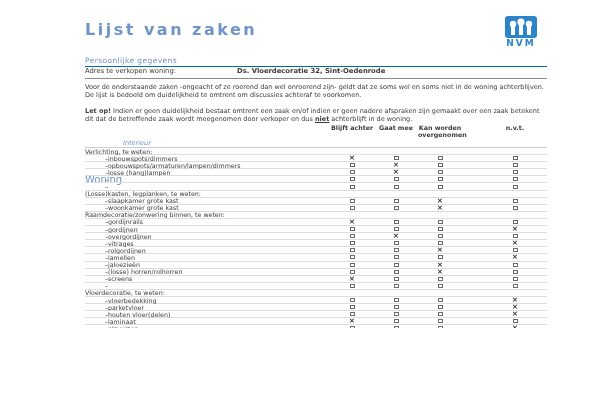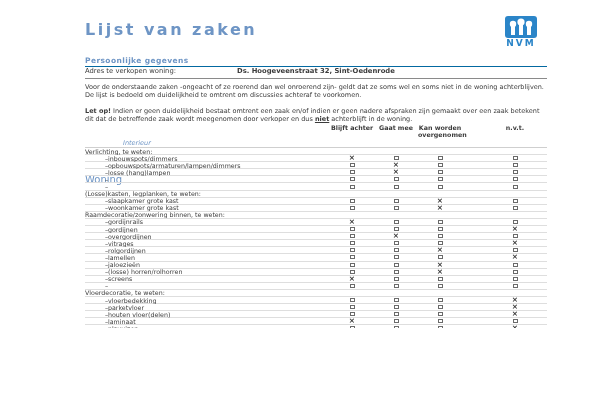--- a/index.html
+++ b/index.html
@@ -7,21 +7,21 @@
     font-family:"DejaVu Sans","Liberation Sans",sans-serif; color:#3b3b3b; }
   .page { position:relative; width:600px; height:328px; background:#ffffff; overflow:hidden; }
 
   .title { position:absolute; left:85px; top:20px; font-size:16px; font-weight:bold;
     letter-spacing:2.5px; color:#6e95c5; }
 
   .logo { position:absolute; left:503px; top:16px; width:36px; text-align:center; }
   .logo svg { display:block; margin:0 auto; }
   .logo-text { font-size:9px; font-weight:bold; color:#2b85c8; letter-spacing:2px; margin-top:0px; }
 
-  .personal { position:absolute; left:85px; top:56px; font-size:7.5px; font-weight:bold;
+  .personal { position:absolute; left:85px; top:56px; font-size:7.5px; font-weight:normal;
     color:#6e95c5; letter-spacing:0.4px; }
 
   .address-row { position:absolute; left:85px; top:66px; width:462px;
     border-top:1px solid #0369a1; border-bottom:1px solid #8a8a8a;
     display:flex; height:13px; font-size:6.8px; }
   .address-label { width:152px; }
   .address-value { font-weight:bold; }
 
   .intro { position:absolute; left:85px; top:84px; width:464px; font-size:6.5px; line-height:7.5px; }
   .note  { position:absolute; left:85px; top:108px; width:464px; font-size:6.5px; line-height:7.5px; }
@@ -71,21 +71,21 @@
       <circle cx="24" cy="8" r="3.2" fill="#ffffff"></circle>
       <rect x="22" y="9" width="4" height="10" fill="#ffffff"></rect>
     </svg>
     <div class="logo-text">NVM</div>
   </div>
 
   <div class="personal">Persoonlijke gegevens</div>
 
   <div class="address-row">
     <span class="address-label">Adres te verkopen woning:</span>
-    <span class="address-value">Ds. Hoogeveenstraat 32, Sint-Oedenrode</span>
+    <span class="address-value">Ds. Vloerdecoratie 32, Sint-Oedenrode</span>
   </div>
 
   <div class="intro">Voor de onderstaande zaken -ongeacht of ze roerend dan wel onroerend zijn- geldt dat ze soms wel en soms niet in de woning achterblijven. De lijst is bedoeld om duidelijkheid te omtrent om discussies achteraf te voorkomen.</div>
 
   <div class="note">
     <span class="b">Let op!</span><span> Indien er geen duidelijkheid bestaat omtrent een zaak en/of indien er geen nadere afspraken zijn gemaakt over een zaak betekent dit dat de betreffende zaak wordt meegenomen door verkoper en dus </span><span class="bu">niet</span><span> achterblijft in de woning.</span>
   </div>
 
   <div class="col-headers">
     <div class="hc h0">Blijft achter</div>

